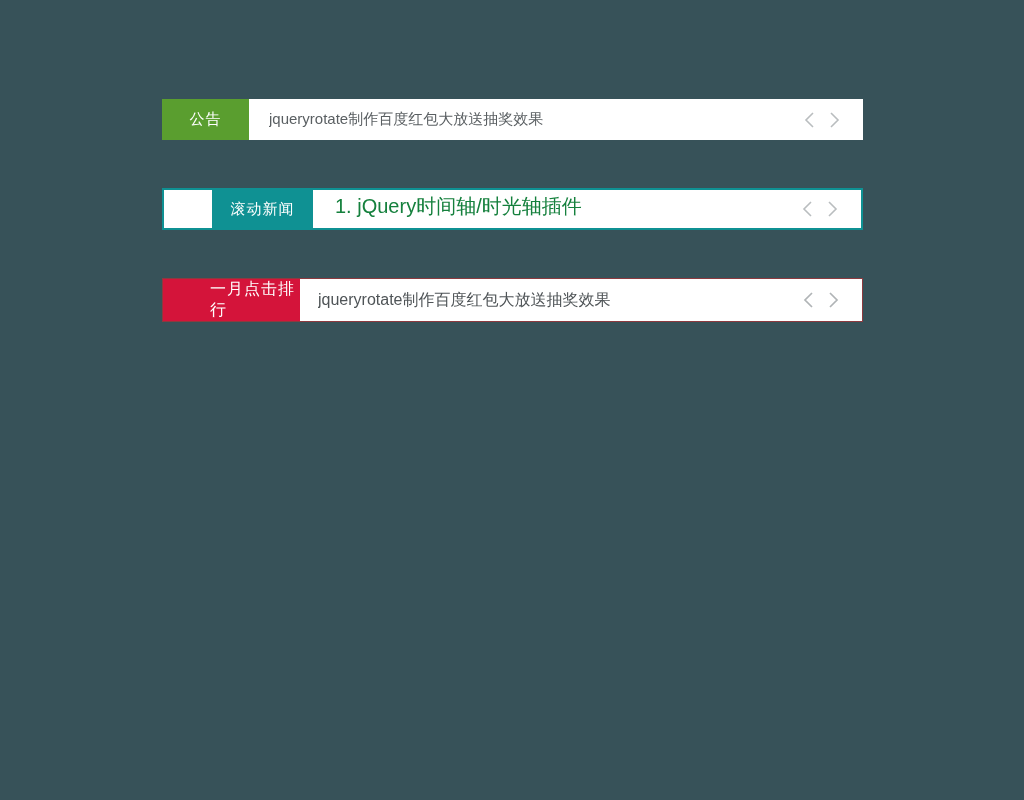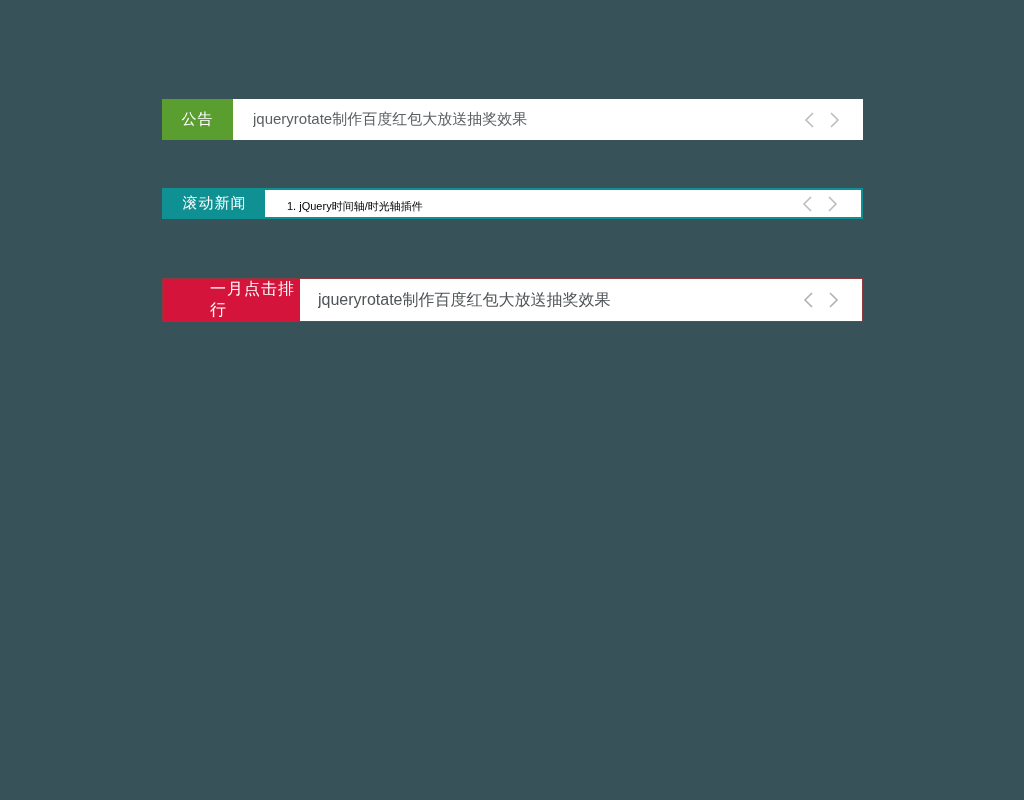--- a/index.html
+++ b/index.html
@@ -98,52 +98,53 @@
 
   
   #widget-announce {
     left: 162px;
     top: 99px;
     width: 701px;
     height: 41px;
     border: 0;
   }
   #widget-announce .news-label {
-    width: 71px;
+    width: 87px;
     background: #5a9e2f;
     font-size: 15px;
   }
   #widget-announce .news-body { padding-left: 0; }
   #widget-announce .news-item {
     height: 41px;
     padding-left: 20px;
     padding-right: 80px;
     font-size: 15px;
     color: #5a5f62;
   }
 
   
   #widget-rolling {
     left: 162px;
     top: 188px;
     width: 701px;
-    height: 31px;
+    height: 42px;
     border: 2px solid #0f9193;
+    padding-left: 48px;
   }
   #widget-rolling .news-label {
     width: 101px;
     background: #0f9193;
     font-size: 15px;
   }
   #widget-rolling .news-item {
     height: 33px;
     padding-left: 22px;
     padding-right: 80px;
-    font-size: 11px;
-    color: #000000;
+    font-size: 20px;
+    color: #15803d;
   }
 
   
   #widget-ranking {
     left: 162px;
     top: 278px;
     width: 701px;
     height: 44px;
     border: 1px solid #8c3a3f;
   }

